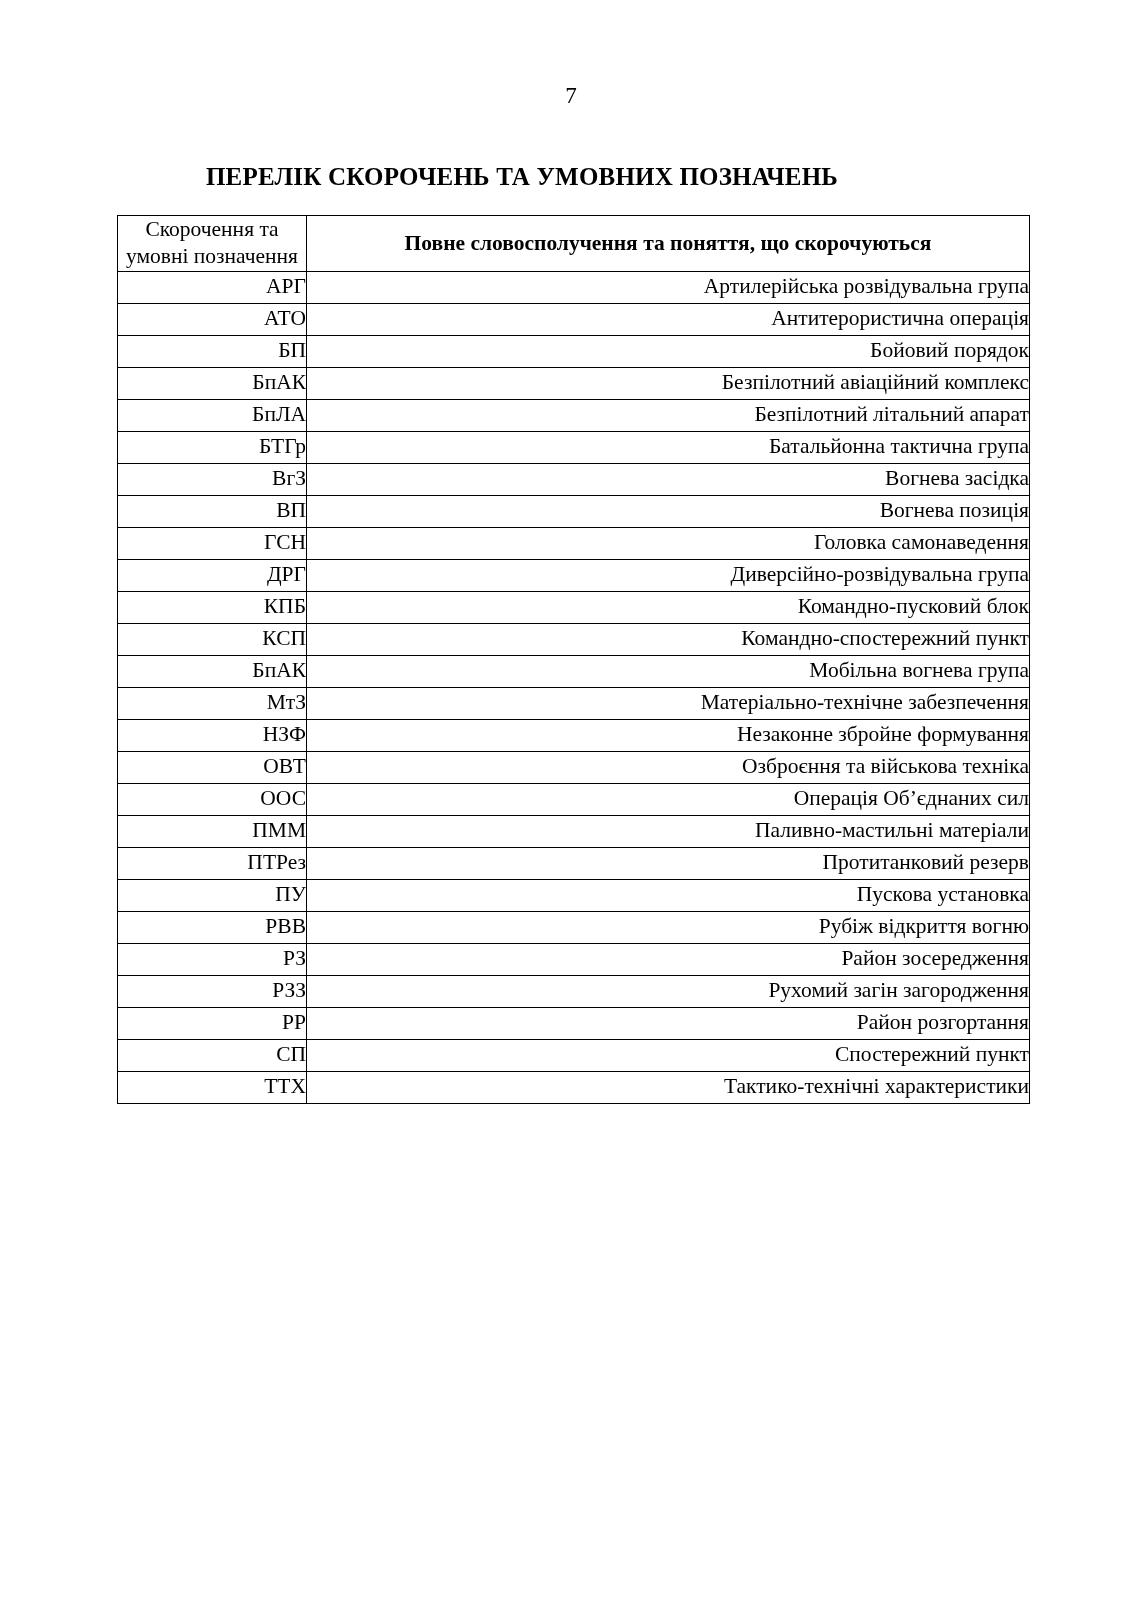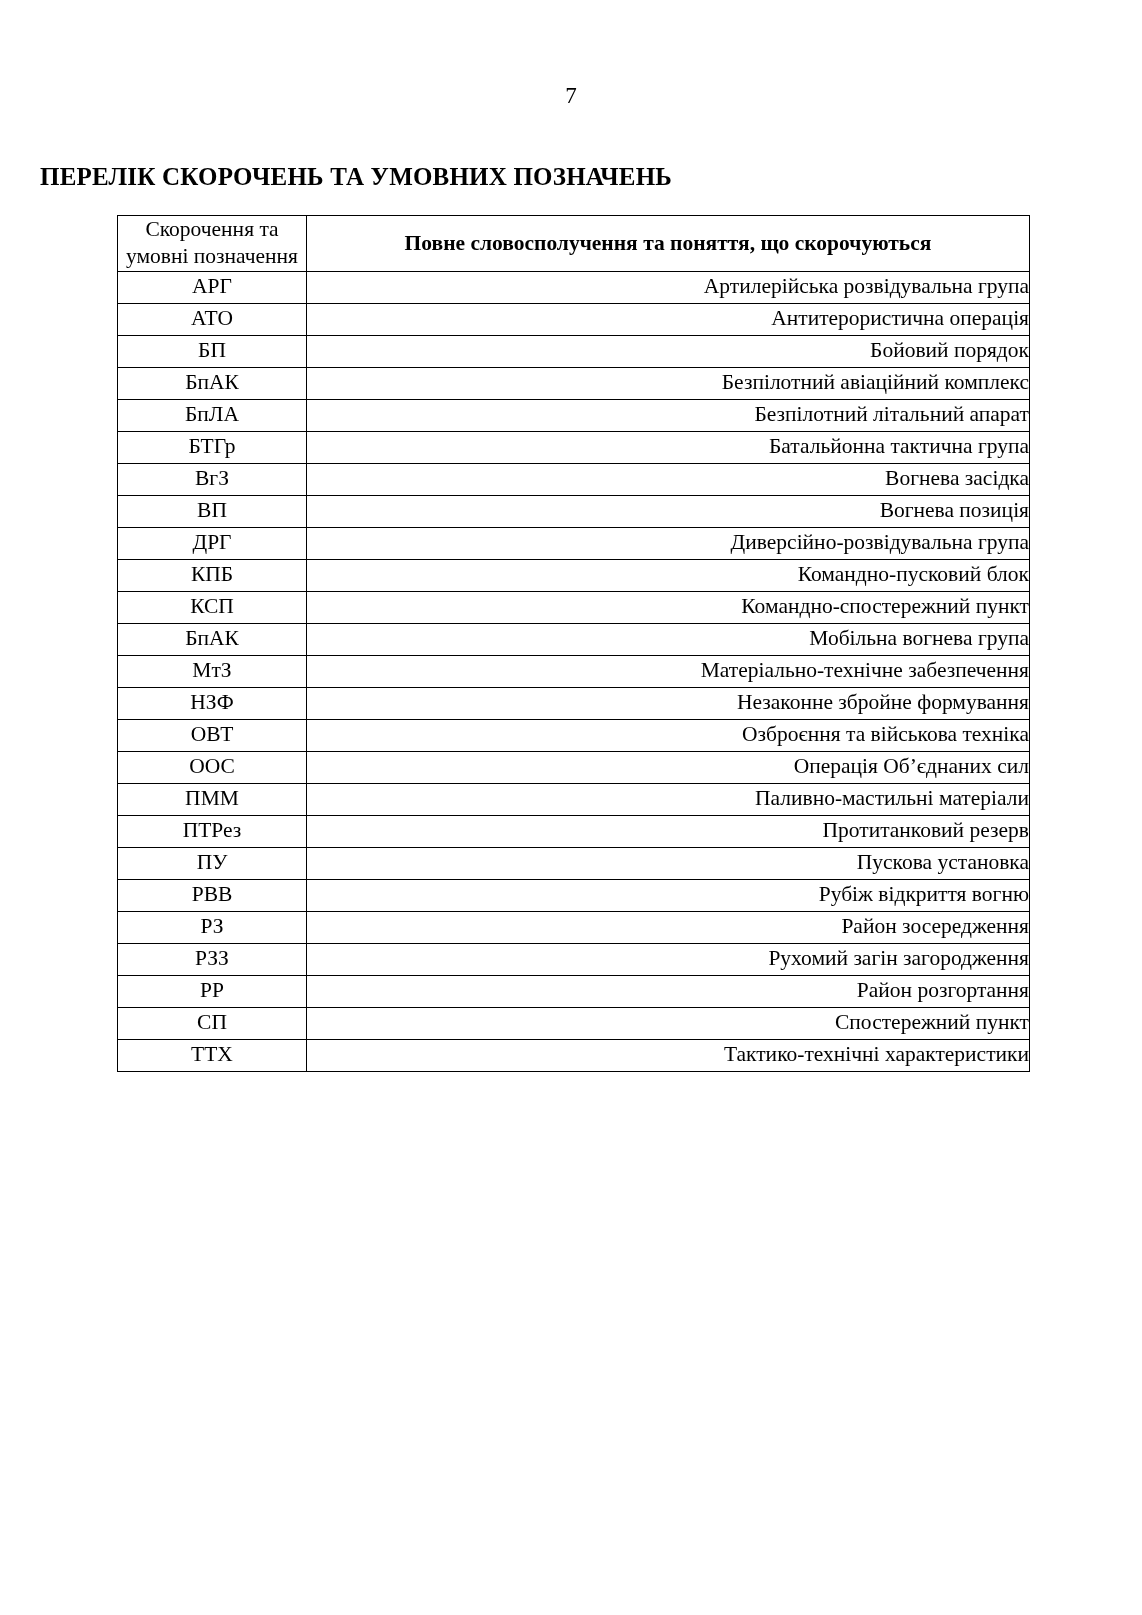--- a/index.html
+++ b/index.html
@@ -30,25 +30,25 @@
     width: 1142px;
     text-align: center;
     font-size: 23px;
     line-height: 1;
   }
   .doc-title {
     position: absolute;
     top: 163px;
     left: 0;
     width: 1044px;
+    text-align: center;
     font-size: 25px;
     font-weight: bold;
     letter-spacing: 0.2px;
     line-height: 1.1;
-    margin-left: 40px;
   }
   .table-wrap {
     position: absolute;
     left: 117px;
     top: 215px;
     width: 912px;
   }
   table.abbr-table {
     border-collapse: collapse;
     width: 912px;
@@ -71,21 +71,21 @@
     padding: 7px 6px 8px 6px;
   }
   th.head-full {
     font-weight: bold;
     font-size: 21.5px;
     line-height: 1.27;
     text-align: center;
     padding: 7px 10px 8px 10px;
   }
   td.cell-abbr {
-    text-align: center;
+    text-align: right;
     font-size: 21.5px;
     height: 31px;
     line-height: 1.0;
     padding: 2px 4px 4px 4px;
     white-space: nowrap;
   }
   td.cell-full {
     text-align: right;
     font-size: 21.5px;
     height: 31px;
@@ -142,20 +142,24 @@
         </tr>
         <tr>
           <td class="cell-abbr">ВгЗ</td>
           <td class="cell-full">Вогнева засідка</td>
         </tr>
         <tr>
           <td class="cell-abbr">ВП</td>
           <td class="cell-full">Вогнева позиція</td>
         </tr>
         <tr>
+          <td class="cell-abbr">ГСН</td>
+          <td class="cell-full">Головка самонаведення</td>
+        </tr>
+        <tr>
           <td class="cell-abbr">ДРГ</td>
           <td class="cell-full">Диверсійно-розвідувальна група</td>
         </tr>
         <tr>
           <td class="cell-abbr">КПБ</td>
           <td class="cell-full">Командно-пусковий блок</td>
         </tr>
         <tr>
           <td class="cell-abbr">КСП</td>
           <td class="cell-full">Командно-спостережний пункт</td>

